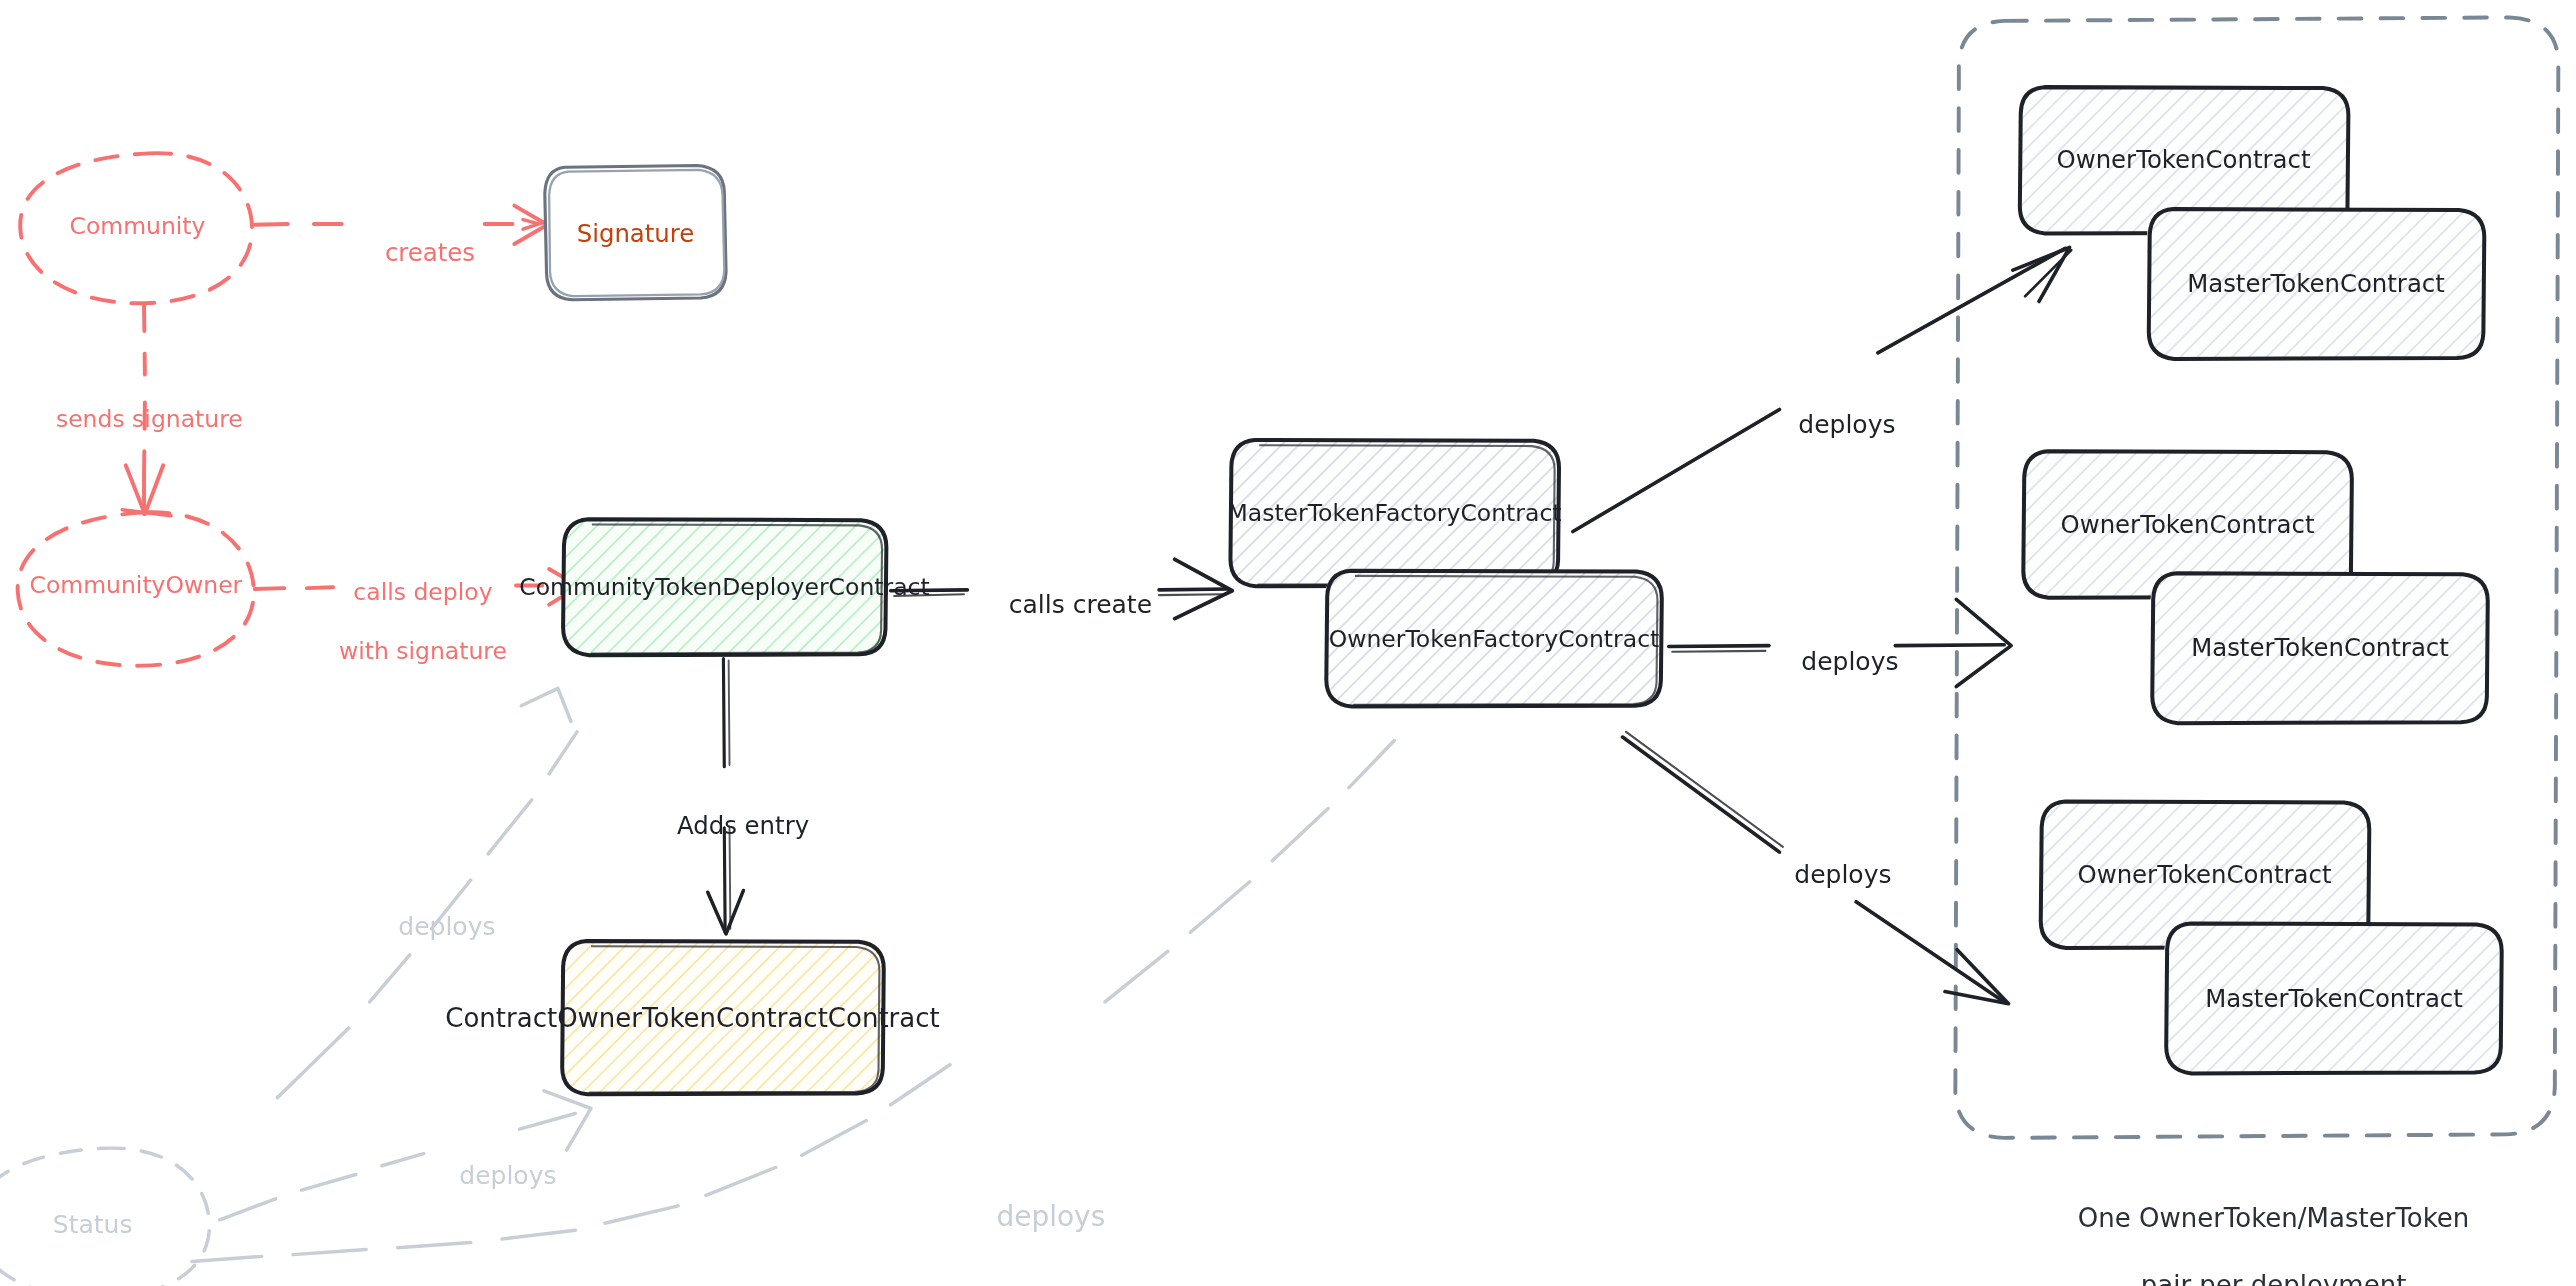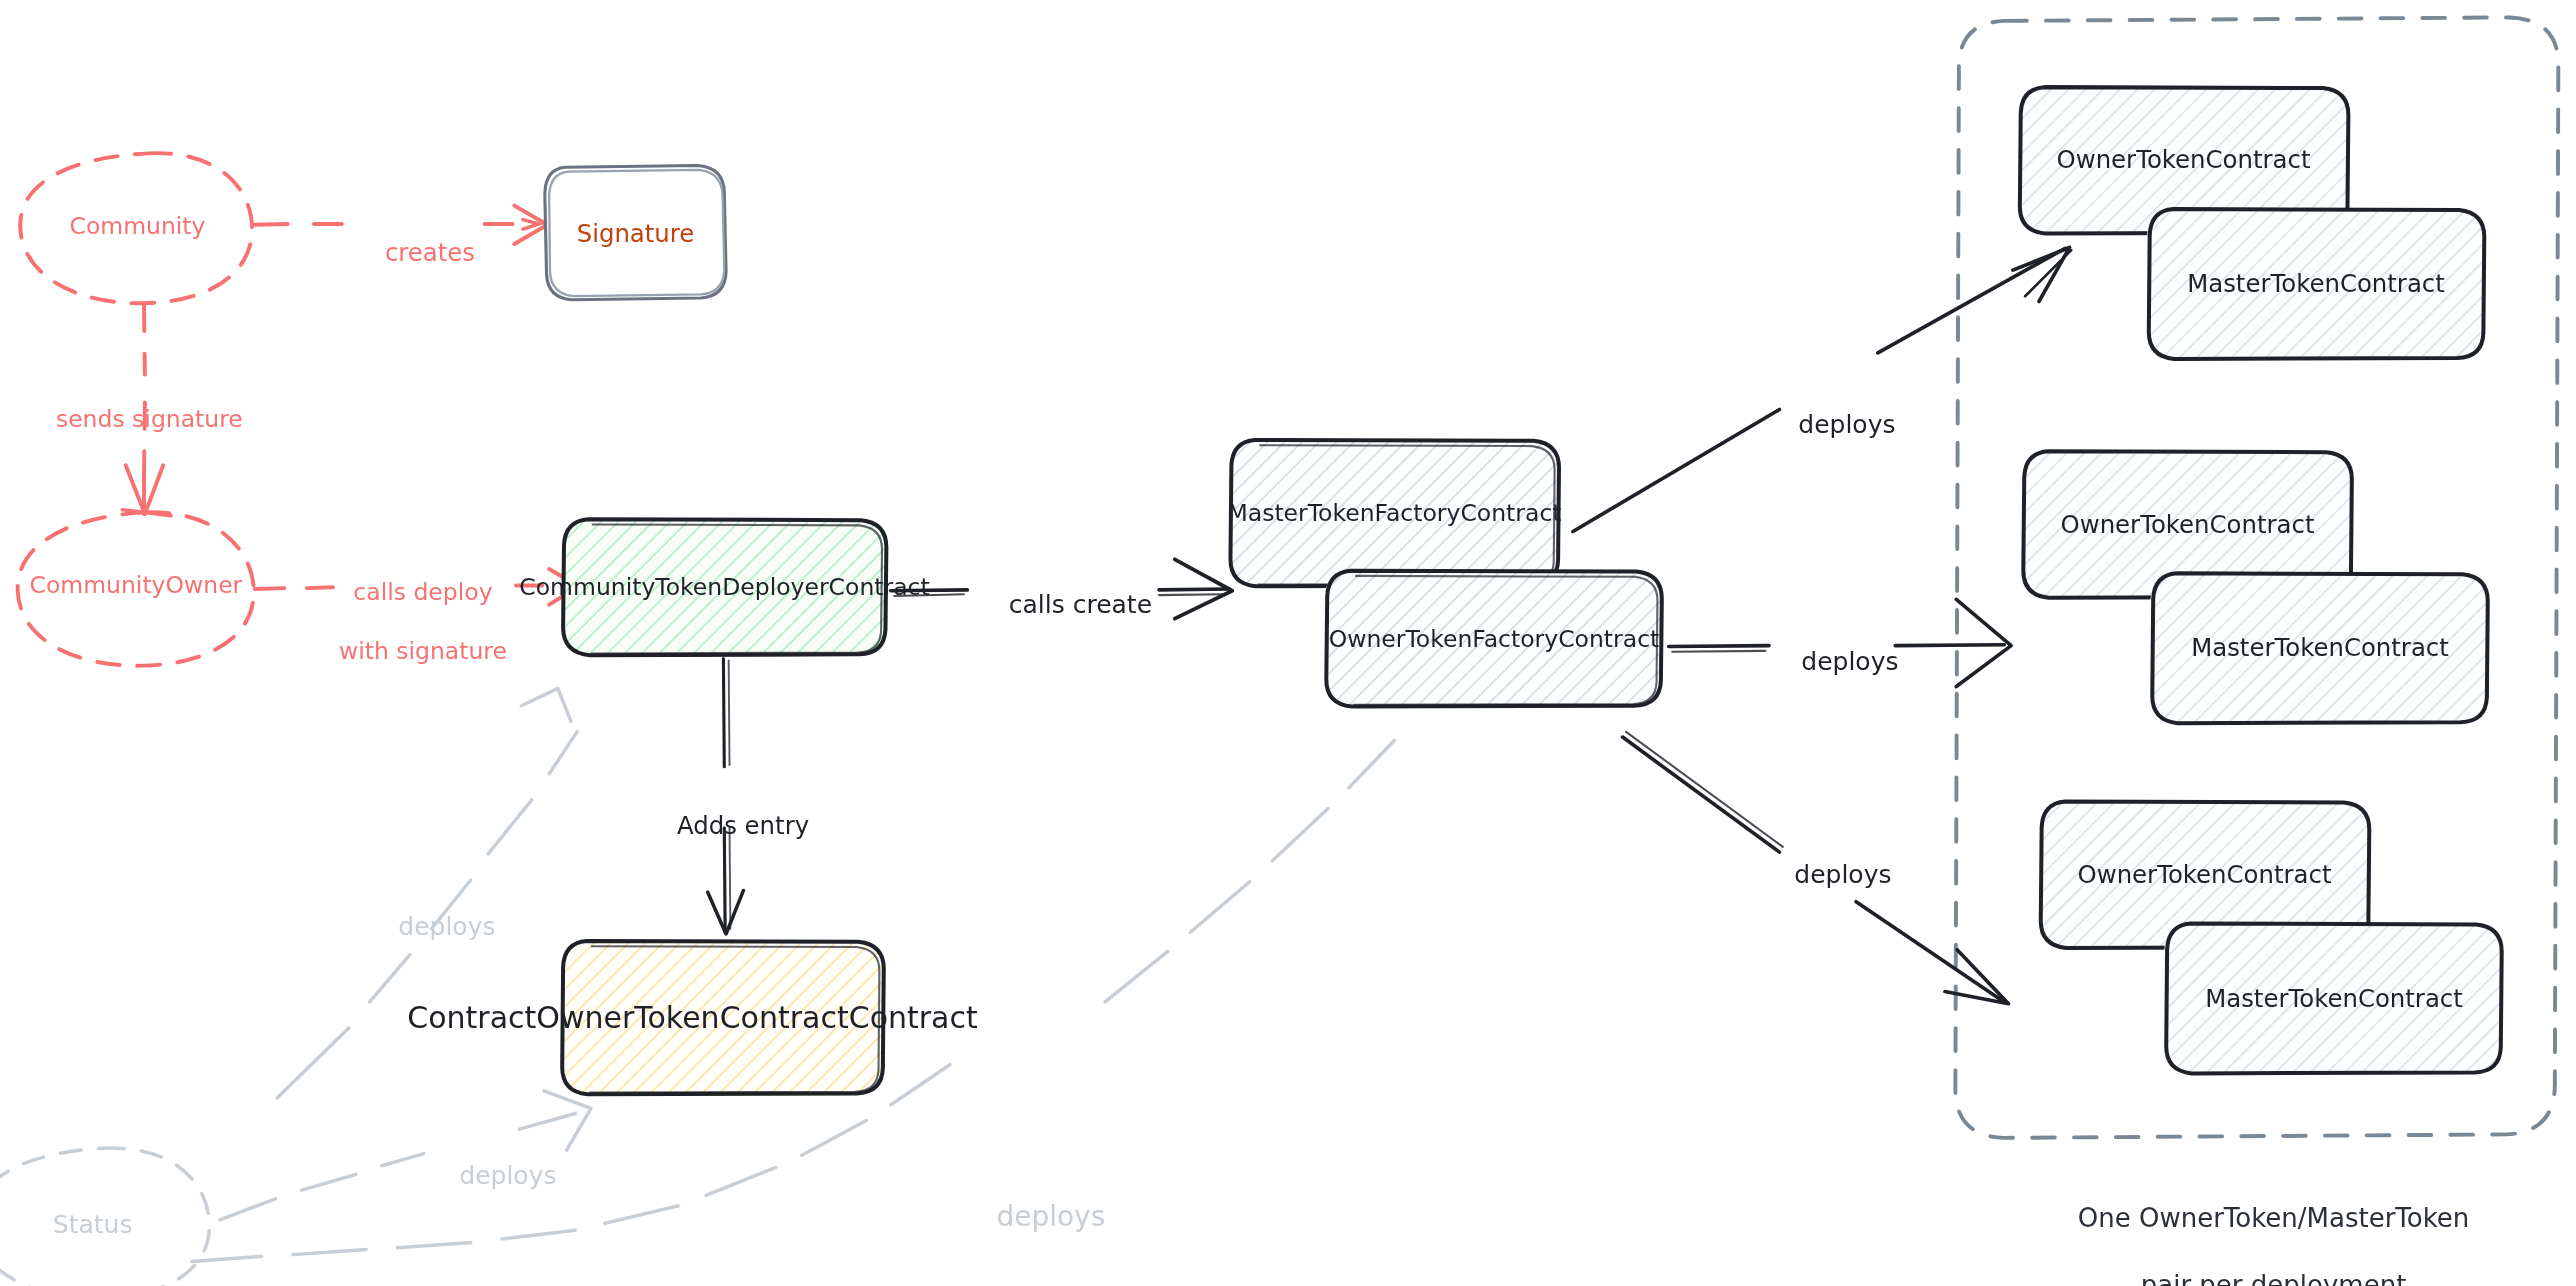--- a/index.html
+++ b/index.html
@@ -246,21 +246,21 @@
   </div>
 
   <div class="edge-label lbl-dark" style="left:966px;top:558px;width:197px;font-size:25px;">
     <span>calls create</span>
   </div>
 
   <div class="edge-label lbl-dark" style="left:610px;top:780px;width:235px;font-size:24.4px;">
     <span>Adds entry</span>
   </div>
 
-  <div class="node-label lbl-dark" style="left:560px;top:952px;width:265px;height:132px;font-size:30px;line-height:1.42;">
+  <div class="node-label lbl-dark" style="left:560px;top:952px;width:265px;height:132px;font-size:26px;line-height:1.42;">
     <span>ContractOwnerToken</span>
     <span>Contract</span>
     <span>Contract</span>
   </div>
 
   <div class="node-label lbl-dark" style="left:1229px;top:473px;width:331px;height:80px;font-size:23.5px;line-height:1.4;">
     <span>MasterTokenFactory</span>
     <span>Contract</span>
   </div>
 

